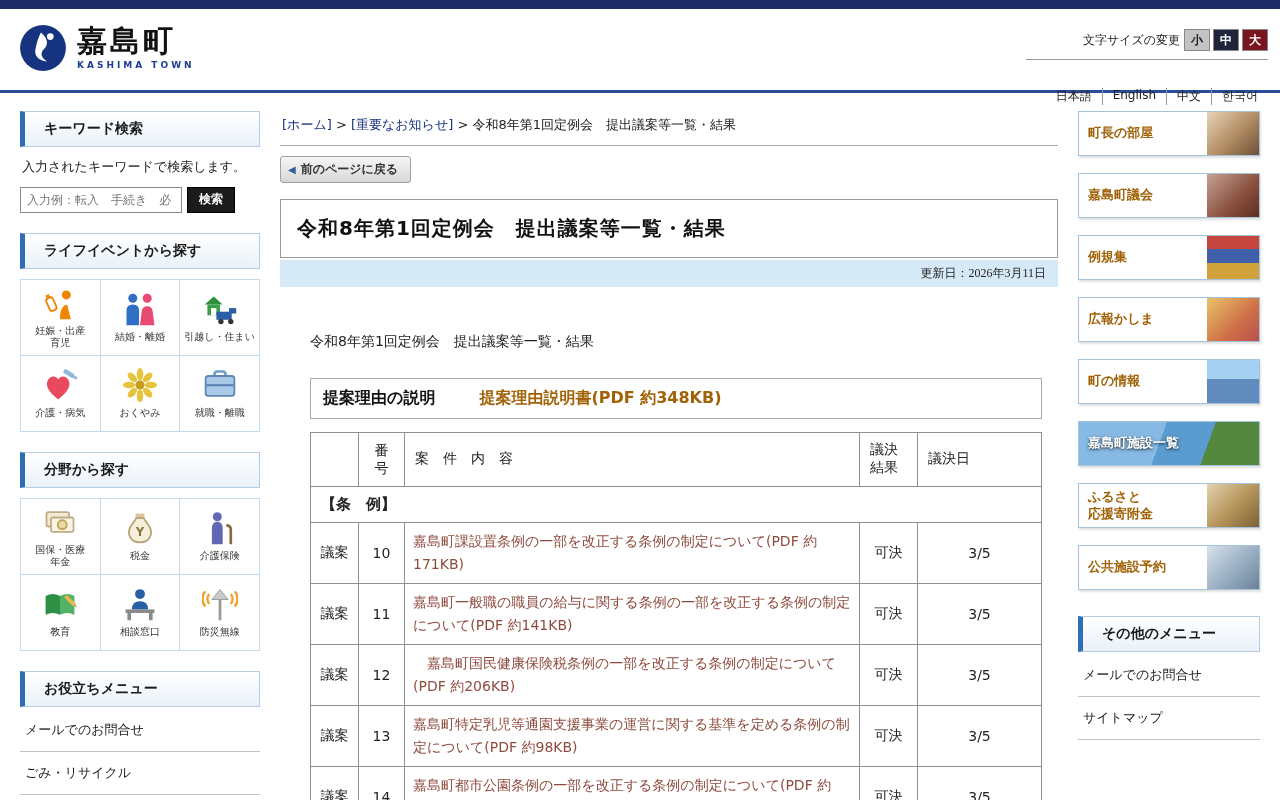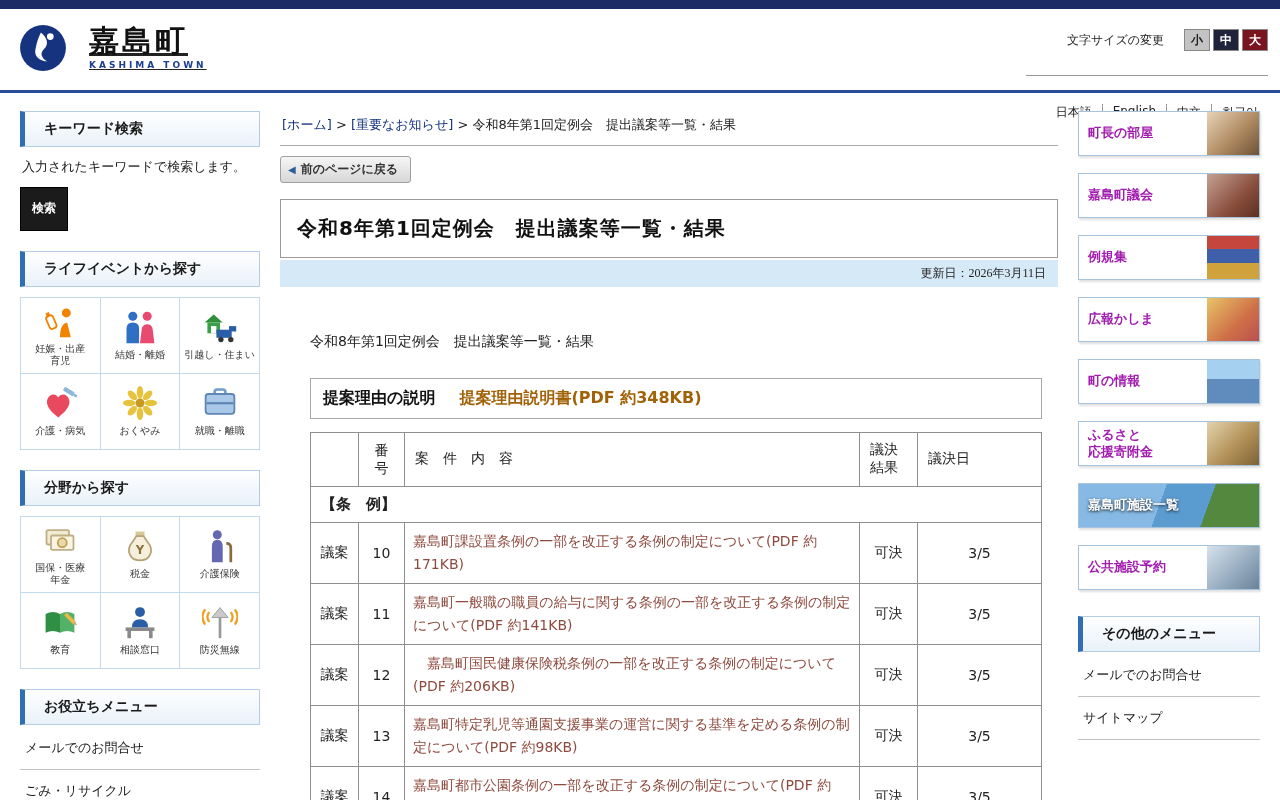--- a/index.html
+++ b/index.html
@@ -5,29 +5,29 @@
 <style>
   *{margin:0;padding:0;box-sizing:border-box;}
   html,body{width:1280px;height:800px;overflow:hidden;}
   body{background:#fff;font-family:"DejaVu Sans","Liberation Sans",sans-serif;color:#222;}
   a{text-decoration:none;color:inherit;cursor:pointer;}
   button{cursor:pointer;font-family:inherit;}
 
   
   .top-strip{height:9px;background:#1c2b66;}
   .header{position:relative;height:84px;background:#fff;border-bottom:3px solid #2a4a9a;}
-  .logo{position:absolute;left:18px;top:14px;display:flex;align-items:center;gap:21px;text-decoration:underline;}
+  .logo{position:absolute;left:18px;top:14px;display:flex;align-items:center;gap:9px;}
   .logo-mark svg{width:50px;height:50px;display:block;}
   .logo-title{display:block;font-size:30px;font-weight:bold;color:#111;letter-spacing:3px;line-height:1;}
   .logo-sub{display:block;font-size:9px;color:#1c3f90;letter-spacing:3px;margin-top:4px;font-weight:bold;}
   .main-nav{position:absolute;left:252px;top:40px;display:flex;}
   .nav-item{font-size:15px;font-weight:bold;color:#12206e;padding:3px 17px;white-space:nowrap;}
   .nav-item+.nav-item{border-left:1px solid #9aa3c4;}
   .header-right{position:absolute;right:12px;top:20px;width:242px;}
-  .fontsize-row{display:flex;align-items:center;justify-content:flex-end;gap:20px;padding-bottom:24px;border-bottom:1px solid #999;}
+  .fontsize-row{display:flex;align-items:center;justify-content:flex-end;gap:4px;padding-bottom:8px;border-bottom:1px solid #999;}
   .fs-label{font-size:12px;color:#222;}
   .fs-buttons{display:flex;gap:3px;}
   .fs-btn{width:26px;height:22px;font-size:12px;font-weight:bold;border:1px solid #888;}
   .fs-btn.v-small{background:#c3c3c3;color:#222;}
   .fs-btn.v-medium{background:#20243a;color:#fff;}
   .fs-btn.v-large{background:#7a1520;color:#fff;}
   .lang-row{display:flex;justify-content:flex-end;padding-top:8px;margin-top:20px;}
   .lang-item{padding:0 10px;font-size:12px;color:#222;white-space:nowrap;}
   .lang-item+.lang-item{border-left:1px solid #999;}
 
@@ -36,53 +36,53 @@
   .left-col{width:240px;flex:none;}
   .main-col{width:778px;flex:none;}
   .right-col{width:182px;flex:none;}
 
   
   .side-section{margin-bottom:20px;}
   .side-head{border:1px solid #b5cde4;border-left:5px solid #2f6db5;background:linear-gradient(#ffffff,#e9f1f9);padding:8px 19px;font-size:14px;font-weight:bold;color:#1a1a1a;}
   .kw-desc{font-size:13px;line-height:1.6;margin:10px 2px 9px 2px;}
   .kw-row{display:flex;gap:5px;align-items:center;}
   .kw-input{width:162px;height:26px;border:1px solid #8a8a8a;font-size:12px;padding:0 6px;font-family:inherit;}
-  .kw-btn{width:48px;height:44px;background:#1b1b1b;color:#fff;font-size:12px;font-weight:bold;border:1px solid #000;}
+  .kw-btn{width:48px;height:26px;background:#1b1b1b;color:#fff;font-size:12px;font-weight:bold;border:1px solid #000;}
   .icon-grid{display:grid;grid-template-columns:repeat(3,1fr);border-left:1px solid #c3d9ec;border-top:1px solid #c3d9ec;margin-top:10px;background:#fff;}
   .icon-cell{border-right:1px solid #c3d9ec;border-bottom:1px solid #c3d9ec;display:flex;flex-direction:column;align-items:center;justify-content:center;padding:6px 2px;height:76px;text-align:center;}
   .cell-icon svg{width:36px;height:36px;display:block;}
   .cell-label{font-size:10px;color:#333;line-height:1.25;margin-top:4px;white-space:pre-line;}
   .link-list{margin-top:2px;}
   .list-link{display:block;padding:12px 5px;border-bottom:1px solid #c2c2c2;font-size:13px;color:#1a1a1a;}
 
   
   .breadcrumb{font-size:13px;padding:4px 2px 10px 2px;border-bottom:1px solid #aaa;line-height:1.5;}
   .crumb a{color:#222;}
   .crumb.v-link a{color:#16337f;}
   .crumb+.crumb::before{content:" > ";color:#222;}
   .back-btn{display:inline-flex;align-items:center;gap:5px;margin-top:10px;padding:4px 12px 4px 7px;font-size:12px;font-weight:bold;color:#333;background:linear-gradient(#f6f6f6,#d7d7d7);border:1px solid #a0a0a0;border-radius:3px;}
   .back-icon{color:#2d5f9e;font-size:10px;}
   .page-title{border:1px solid #9b9b9b;margin-top:16px;padding:15px 16px;font-size:20px;font-weight:bold;color:#111;letter-spacing:1px;}
   .updated{background:#d6e9f7;text-align:right;font-size:12px;padding:5px 12px;margin-top:2px;color:#222;font-family:Liberation Serif, serif;}
   .content-body{padding:0 16px 0 30px;}
   .lead{font-size:14px;margin-top:46px;color:#222;}
-  .section-head{border:1px solid #a9a9a9;margin-top:27px;padding:9px 12px;font-size:16px;font-weight:bold;display:flex;gap:24px;align-items:center;color:#111;}
+  .section-head{border:1px solid #a9a9a9;margin-top:27px;padding:9px 12px;font-size:16px;font-weight:bold;display:flex;gap:44px;align-items:center;color:#111;}
   .section-link{color:#a16207;}
   .res-table{width:100%;border-collapse:collapse;margin-top:13px;background:#fff;}
   .res-table th,.res-table td{border:1px solid #8f8f8f;font-size:14px;padding:7px 8px;vertical-align:middle;}
   .res-table thead th{font-weight:normal;height:54px;text-align:left;padding-left:10px;}
   .res-table thead th.h-no{text-align:center;white-space:pre-line;line-height:1.3;padding-left:8px;}
   .c-type,.c-no,.c-result,.c-date{text-align:center;margin-top:36px;}
   .group-row td{font-weight:bold;font-size:15px;padding:8px 10px;}
   .doc-link{color:#8e4a3e;line-height:1.65;display:inline-block;}
   .data-row td{height:60px;}
 
   
   .banner{position:relative;display:flex;align-items:center;border:1px solid #a5c3dd;background:#fff;height:45px;margin-bottom:17px;box-shadow:1px 2px 2px rgba(0,0,0,.12);overflow:hidden;}
-  .banner-label{position:relative;z-index:1;flex:1;padding-left:9px;font-size:13px;font-weight:bold;color:#a21caf;line-height:1.3;white-space:pre-line;}
+  .banner-label{position:relative;z-index:1;flex:1;padding-left:9px;font-size:13px;font-weight:bold;color:#a16207;line-height:1.3;white-space:pre-line;}
   .banner-img{width:52px;align-self:stretch;flex:none;}
   .banner.v-overlay .banner-label{color:#fff;text-shadow:0 1px 3px rgba(0,0,0,.85);}
   .banner.v-overlay .banner-img{position:absolute;inset:0;width:100%;}
   .v-mayor-photo{background:linear-gradient(135deg,#e8d4b8,#b08b62 55%,#6d5138);}
   .v-council-photo{background:linear-gradient(135deg,#c4a294,#8a4f3d 60%,#5d2f22);}
   .v-regulations-photo{background:linear-gradient(180deg,#c5463c 30%,#3f5fa8 30% 62%,#d0a23c 62%);}
   .v-pr-photo{background:linear-gradient(135deg,#e8c468,#cf7048 60%,#b8504f);}
   .v-town-info-photo{background:linear-gradient(180deg,#a6d0ef 45%,#5f8cbd 45%);}
   .v-organization-photo{background:linear-gradient(110deg,#93a3b0 0 35%,#4a5d6e 35% 70%,#2e3e4d 70%);}
   .v-furusato-photo{background:linear-gradient(135deg,#e3d3ae,#b39258 55%,#7e6236);}
@@ -132,20 +132,21 @@
     </div>
   </header>
 
   <div class="body-wrap">
 
     <aside class="left-col">
       <div class="side-section">
         <div class="side-head">キーワード検索</div>
         <p class="kw-desc">入力されたキーワードで検索します。</p>
         <div class="kw-row">
+          <input class="kw-input" placeholder="入力例：転入　手続き　必" style="">
           <button class="kw-btn">検索</button>
         </div>
       </div>
 
       <div class="side-section">
         <div class="side-head">ライフイベントから探す</div>
         <div class="icon-grid">
 
             <a class="icon-cell">
               <span class="cell-icon">
@@ -439,29 +440,29 @@
             <span class="banner-label">広報かしま</span>
             <span class="banner-img v-pr-photo"></span>
           </a>
 
           <a class="banner">
             <span class="banner-label">町の情報</span>
             <span class="banner-img v-town-info-photo"></span>
           </a>
 
 
+          <a class="banner v-overlay">
+            <span class="banner-label">嘉島町施設一覧</span>
+            <span class="banner-img v-facilities-photo"></span>
+          </a>
+
           <a class="banner">
             <span class="banner-label">ふるさと
 応援寄附金</span>
             <span class="banner-img v-furusato-photo"></span>
-          </a>
-
-          <a class="banner v-overlay">
-            <span class="banner-label">嘉島町施設一覧</span>
-            <span class="banner-img v-facilities-photo"></span>
           </a>
 
           <a class="banner">
             <span class="banner-label">公共施設予約</span>
             <span class="banner-img v-reservation-photo"></span>
           </a>
         </div>
 
       <div class="side-head other-menu-head">その他のメニュー</div>
       <div class="link-list">

